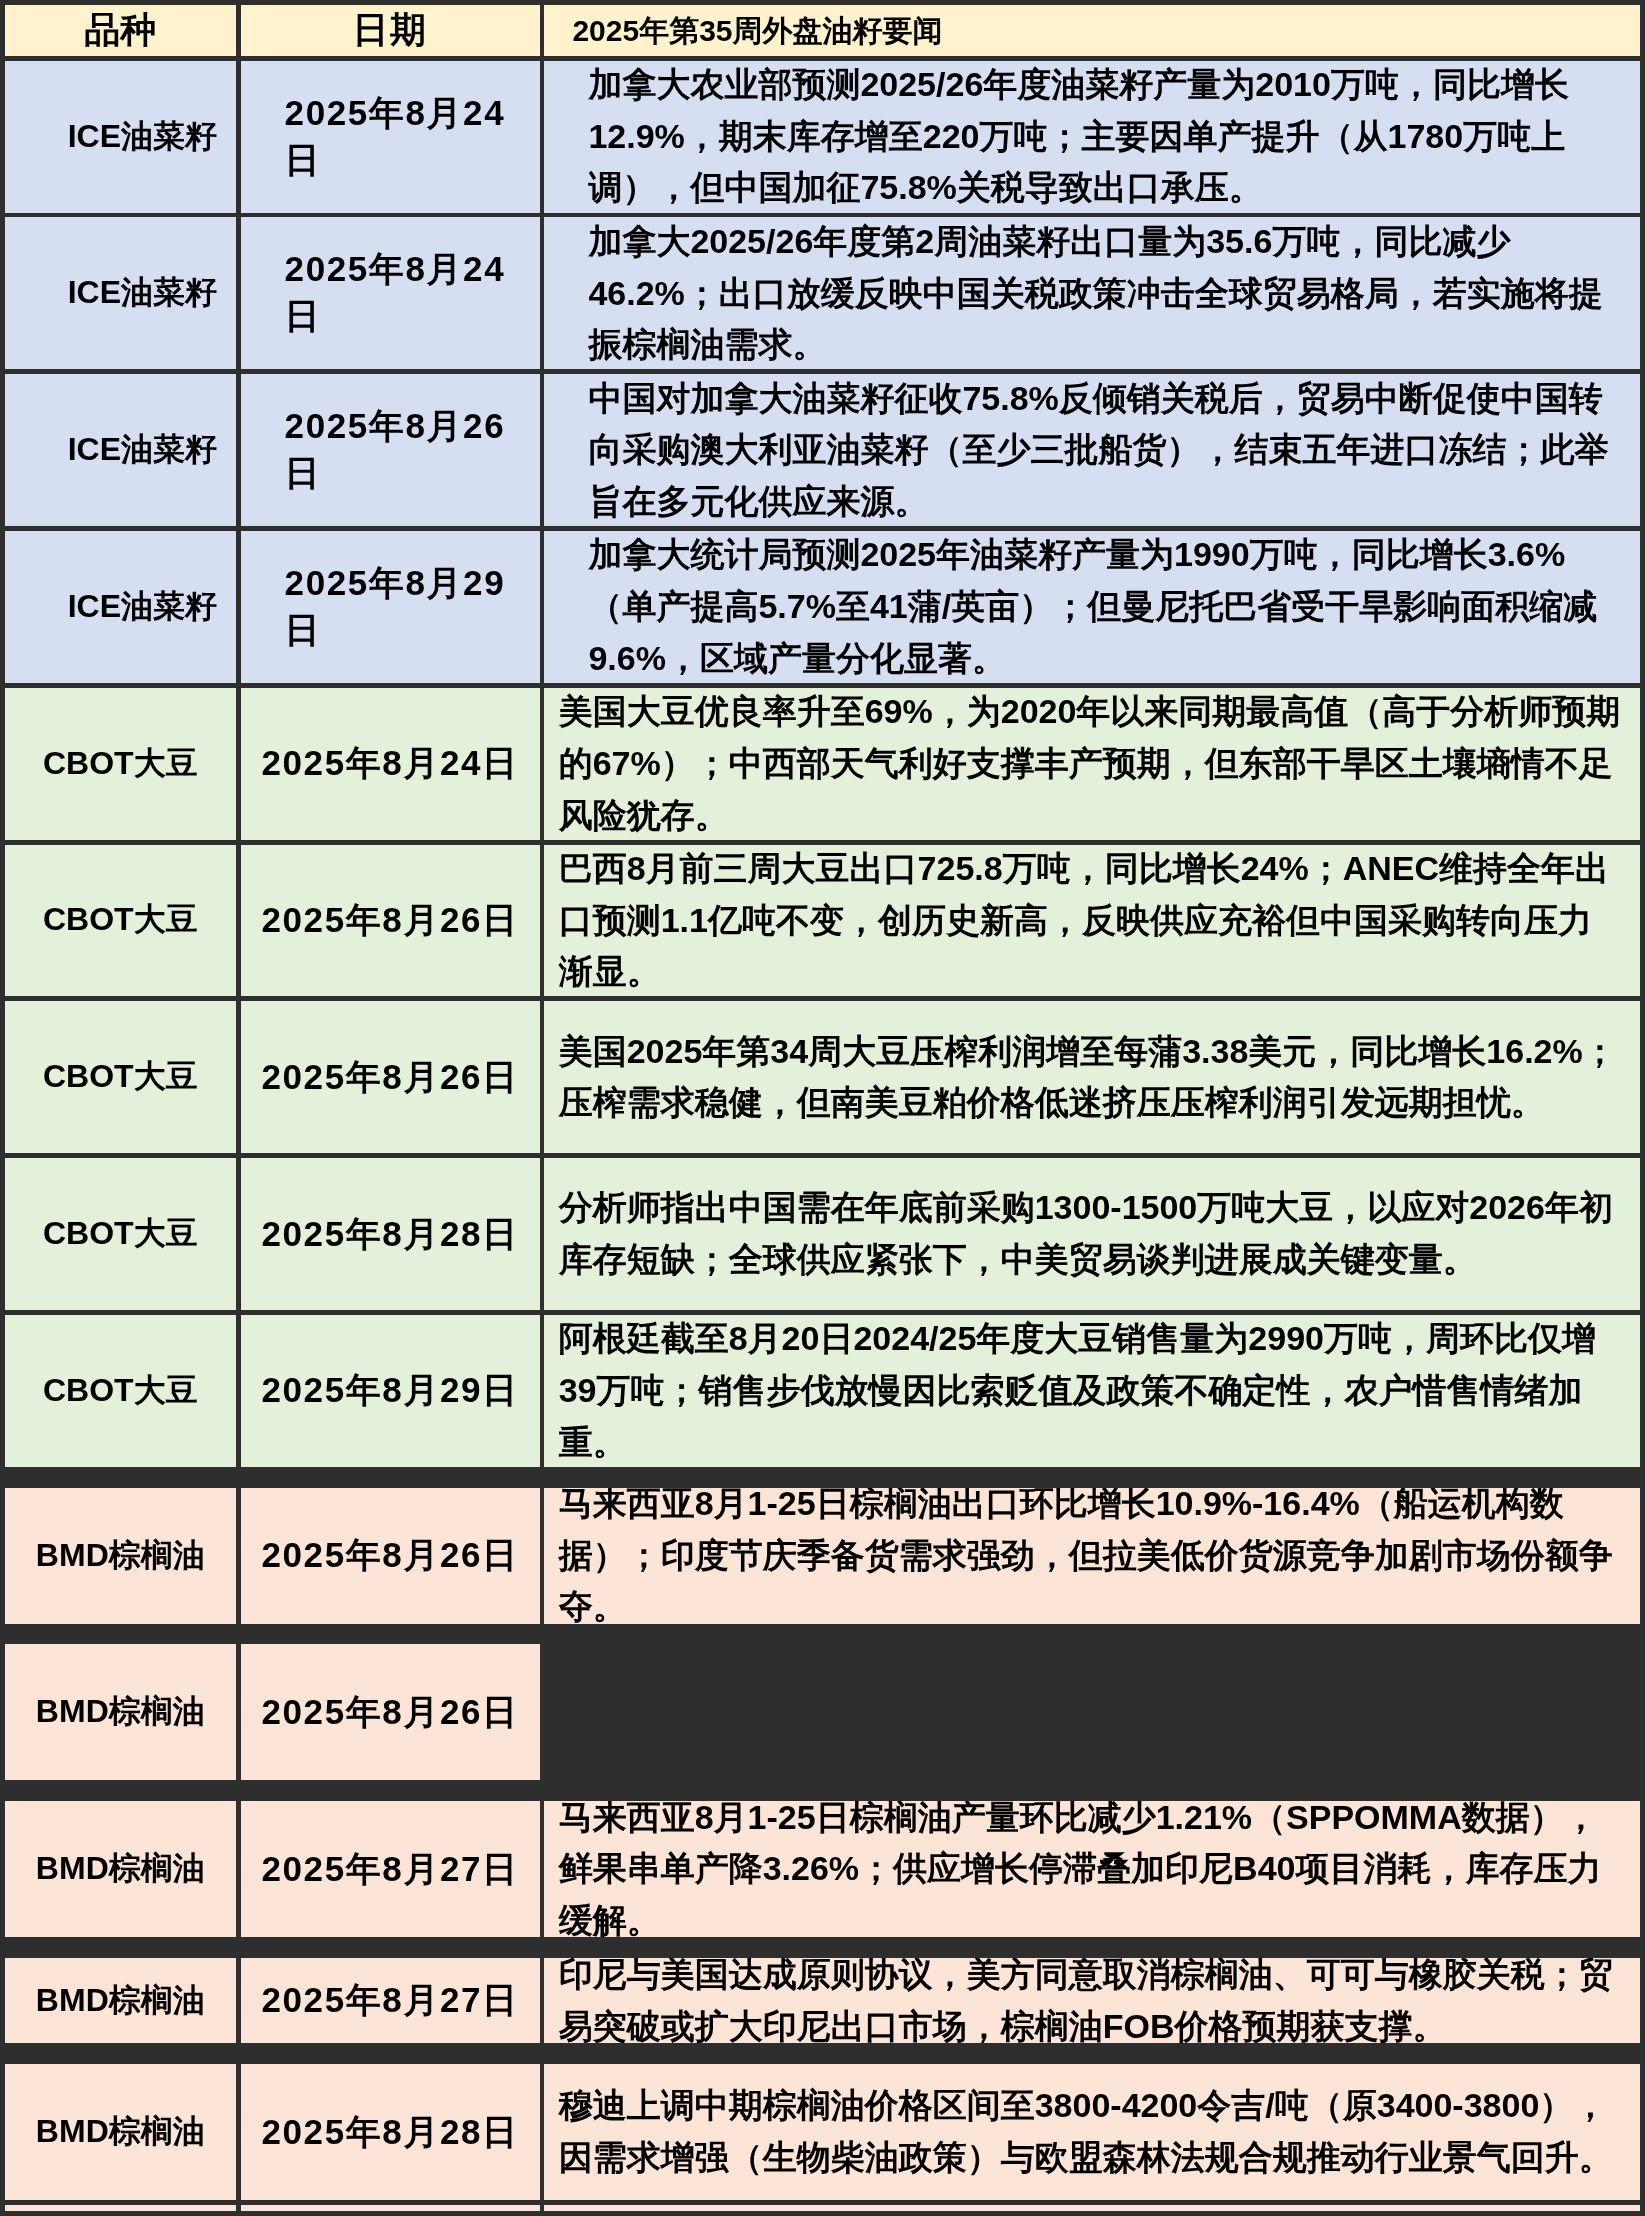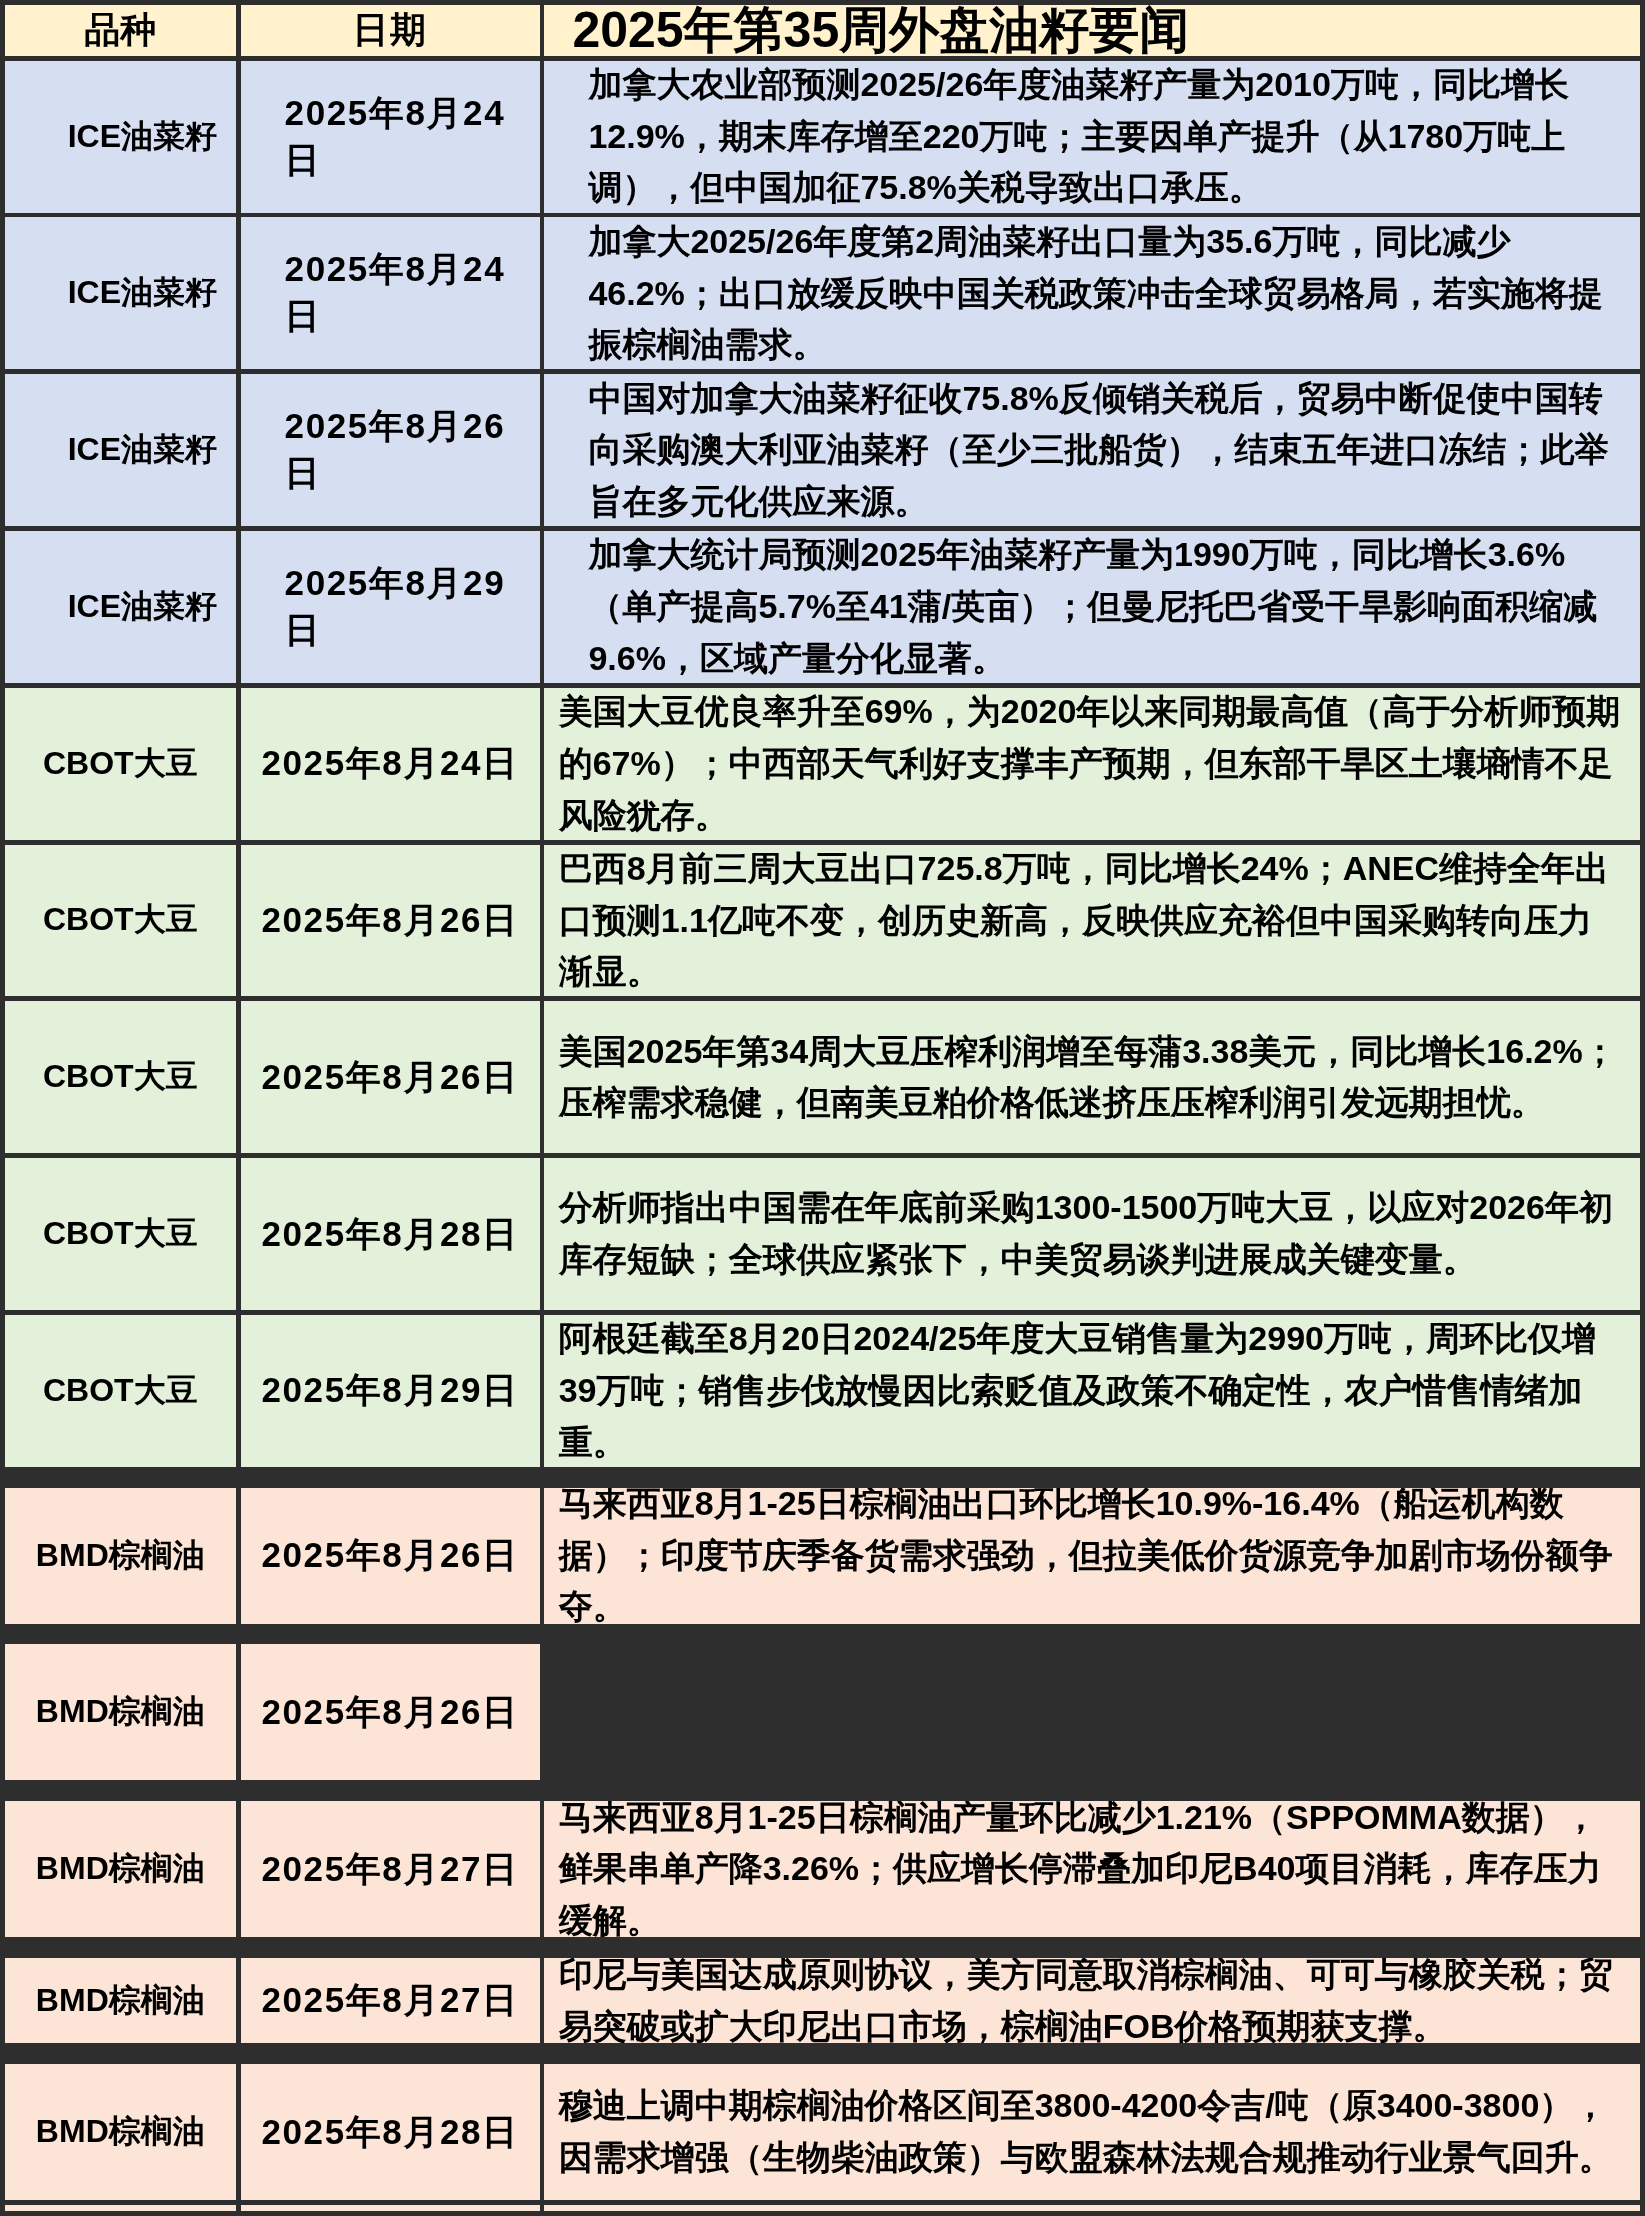--- a/index.html
+++ b/index.html
@@ -44,21 +44,21 @@
   .col-date    { width: 299px; flex: none; font-size: 35px; letter-spacing: 1.6px; }
   .col-news    {
     flex: 1 1 auto;
     justify-content: flex-start;
     text-align: left;
     font-size: 34px;
     line-height: 1.52;
     padding: 0 14.3px;
   }
   .header-row .cell { background: var(--header-bg); font-size: 36px; }
-  .header-row .col-news { font-size: 50px; padding-left: 28px; }
+  .header-row .col-news { font-size: 30px; padding-left: 28px; }
   .group-ice  .cell { background: var(--ice-bg); padding-left: 44px; }
   .group-cbot .cell { background: var(--cbot-bg); }
   .group-bmd  .cell { background: var(--bmd-bg); margin-top: 16px; }
   .sliver-row .cell { background: var(--bmd-bg); }
 </style>
 </head>
 <body>
 
 <div class="table">
 

